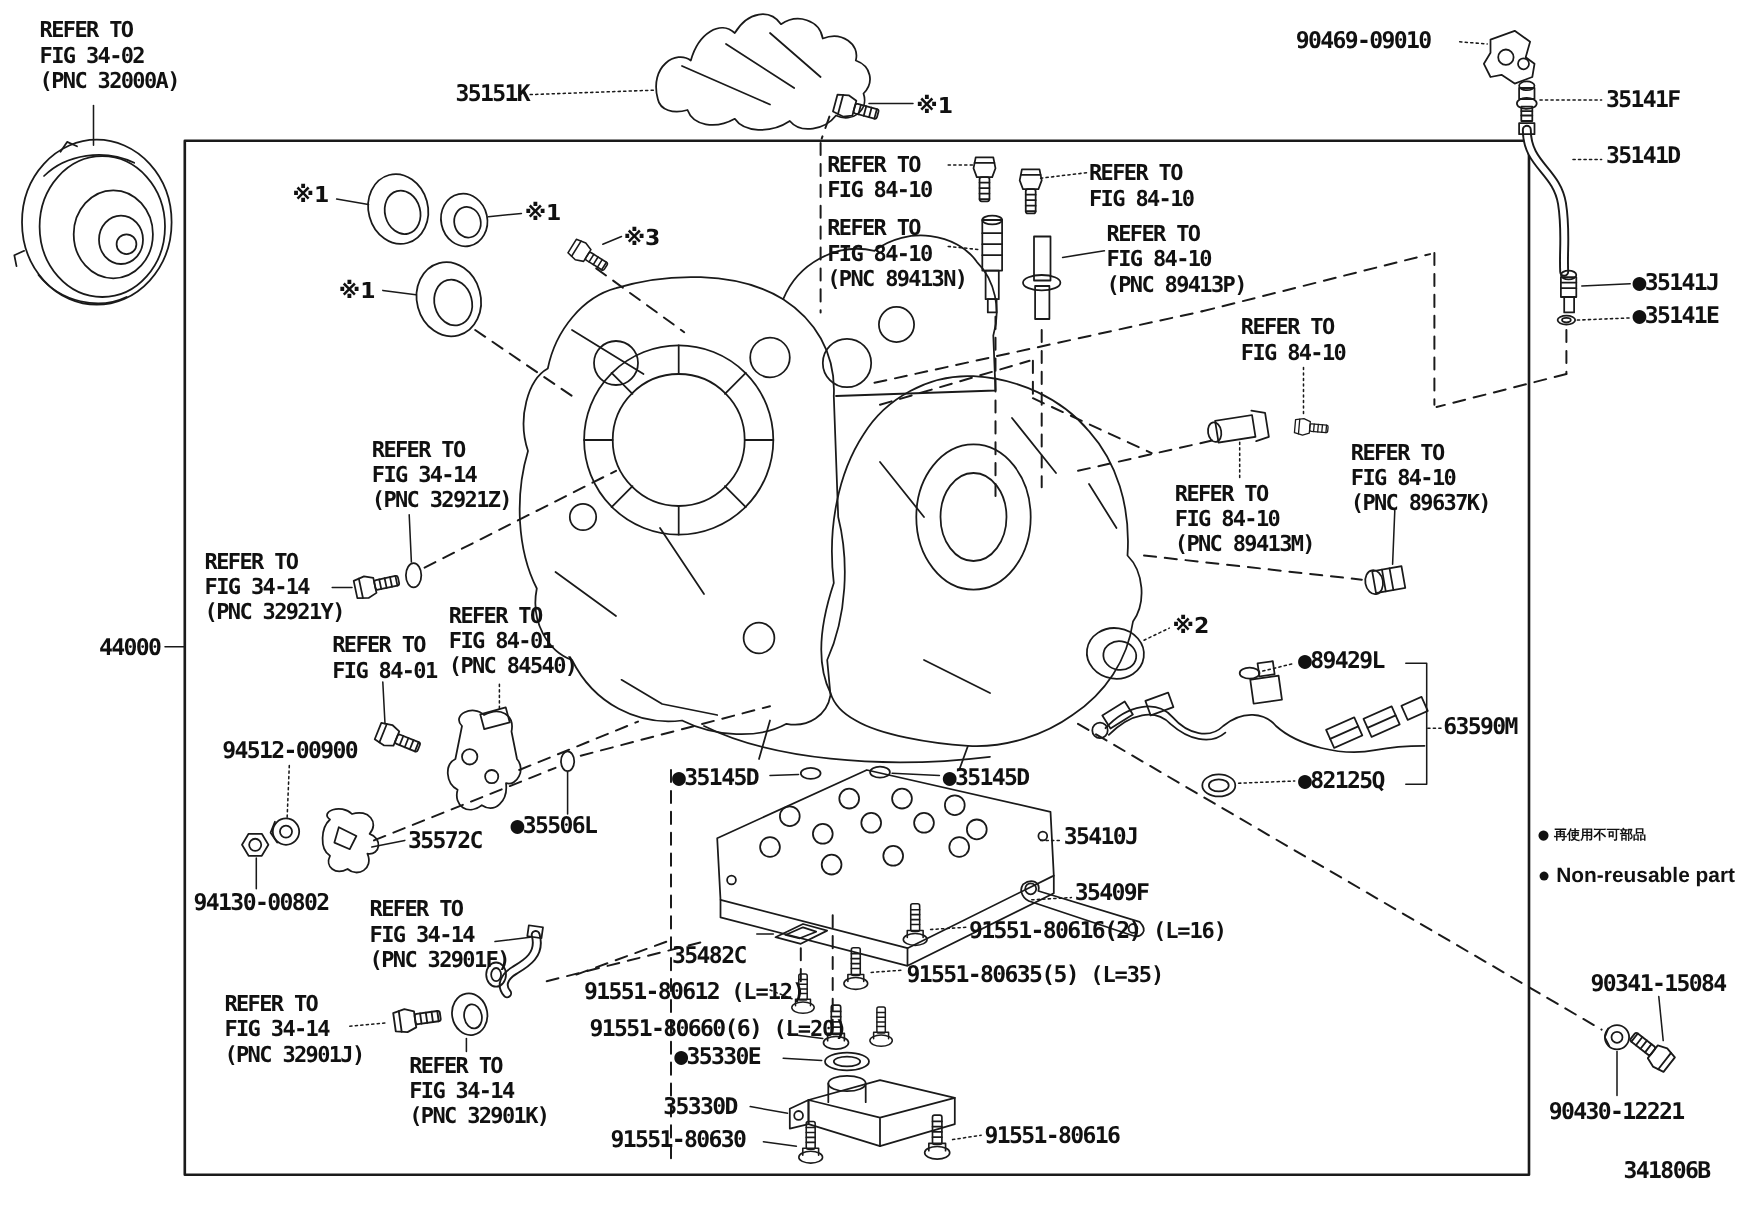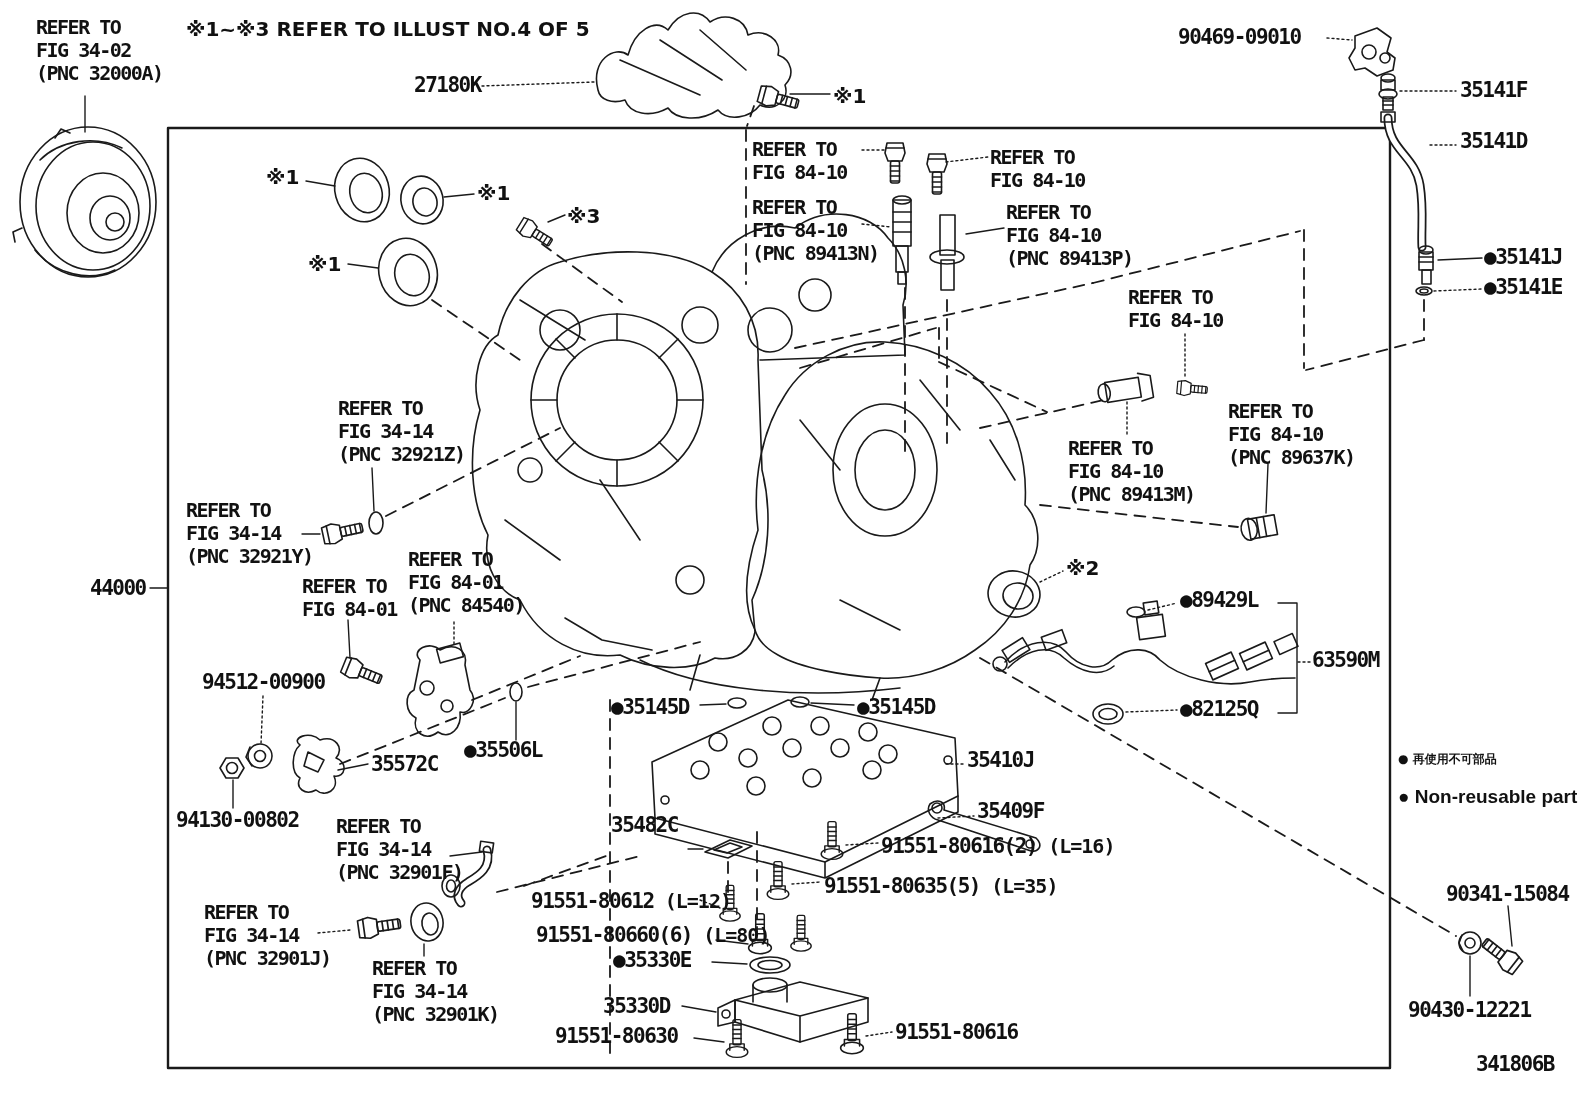--- a/index.html
+++ b/index.html
@@ -364,22 +364,21 @@
     <line class="ld" x1="1470" y1="996" x2="1470" y2="956"></line>
   </g>
 
   <line class="ld" x1="150" y1="588" x2="168" y2="588"></line>
   <line class="dsh" x1="746" y1="130" x2="746" y2="284"></line>
 </svg>
 
 <div class="lbl" style="left:36px;top:16px">REFER TO
 FIG 34-02
 (PNC 32000A)</div>
-<div class="lbl sym" style="left:186px;top:18px">※1~※3 REFER TO ILLUST NO.4 OF 5</div>
-<div class="lbl pn" style="left:414px;top:74px">27180K</div>
+<div class="lbl pn" style="left:414px;top:74px">35151K</div>
 <div class="lbl pn" style="left:1178px;top:26px">90469-09010</div>
 <div class="lbl pn" style="left:1460px;top:79px">35141F</div>
 <div class="lbl pn" style="left:1460px;top:130px">35141D</div>
 <div class="lbl pn" style="left:1484px;top:246px">●35141J</div>
 <div class="lbl pn" style="left:1484px;top:276px">●35141E</div>
 <div class="lbl" style="left:752px;top:138px">REFER TO
 FIG 84-10</div>
 <div class="lbl" style="left:990px;top:146px">REFER TO
 FIG 84-10</div>
 <div class="lbl" style="left:752px;top:196px">REFER TO
@@ -428,24 +427,24 @@
 FIG 34-14
 (PNC 32901K)</div>
 <div class="lbl pn" style="left:1180px;top:589px">●89429L</div>
 <div class="lbl pn" style="left:1312px;top:649px">63590M</div>
 <div class="lbl pn" style="left:1180px;top:698px">●82125Q</div>
 <div class="lbl pn" style="left:611px;top:696px">●35145D</div>
 <div class="lbl pn" style="left:857px;top:696px">●35145D</div>
 <div class="lbl pn" style="left:967px;top:749px">35410J</div>
 <div class="lbl pn" style="left:977px;top:800px">35409F</div>
 <div class="lbl pn" style="left:881px;top:835px"><span>91551-80616(2)</span> <span class="sm">(L=16)</span></div>
-<div class="lbl pn" style="left:611px;top:814px">35482C</div>
+<div class="lbl pn" style="left:611px;top:857px">35482C</div>
 <div class="lbl pn" style="left:824px;top:875px"><span>91551-80635(5)</span> <span class="sm">(L=35)</span></div>
 <div class="lbl pn" style="left:531px;top:890px"><span>91551-80612</span> <span class="sm">(L=12)</span></div>
-<div class="lbl pn" style="left:536px;top:924px"><span>91551-80660(6)</span> <span class="sm">(L=80)</span></div>
+<div class="lbl pn" style="left:536px;top:924px"><span>91551-80660(6)</span> <span class="sm">(L=20)</span></div>
 <div class="lbl pn" style="left:613px;top:949px">●35330E</div>
 <div class="lbl pn" style="left:603px;top:995px">35330D</div>
 <div class="lbl pn" style="left:555px;top:1025px">91551-80630</div>
 <div class="lbl pn" style="left:895px;top:1021px">91551-80616</div>
 <div class="lbl jp" style="left:1398px;top:753px">● 再使用不可部品</div>
 <div class="lbl en" style="left:1398px;top:786px">● Non-reusable part</div>
 <div class="lbl pn" style="left:1446px;top:883px">90341-15084</div>
 <div class="lbl pn" style="left:1408px;top:999px">90430-12221</div>
 <div class="lbl pn" style="left:1476px;top:1053px">341806B</div>
 

